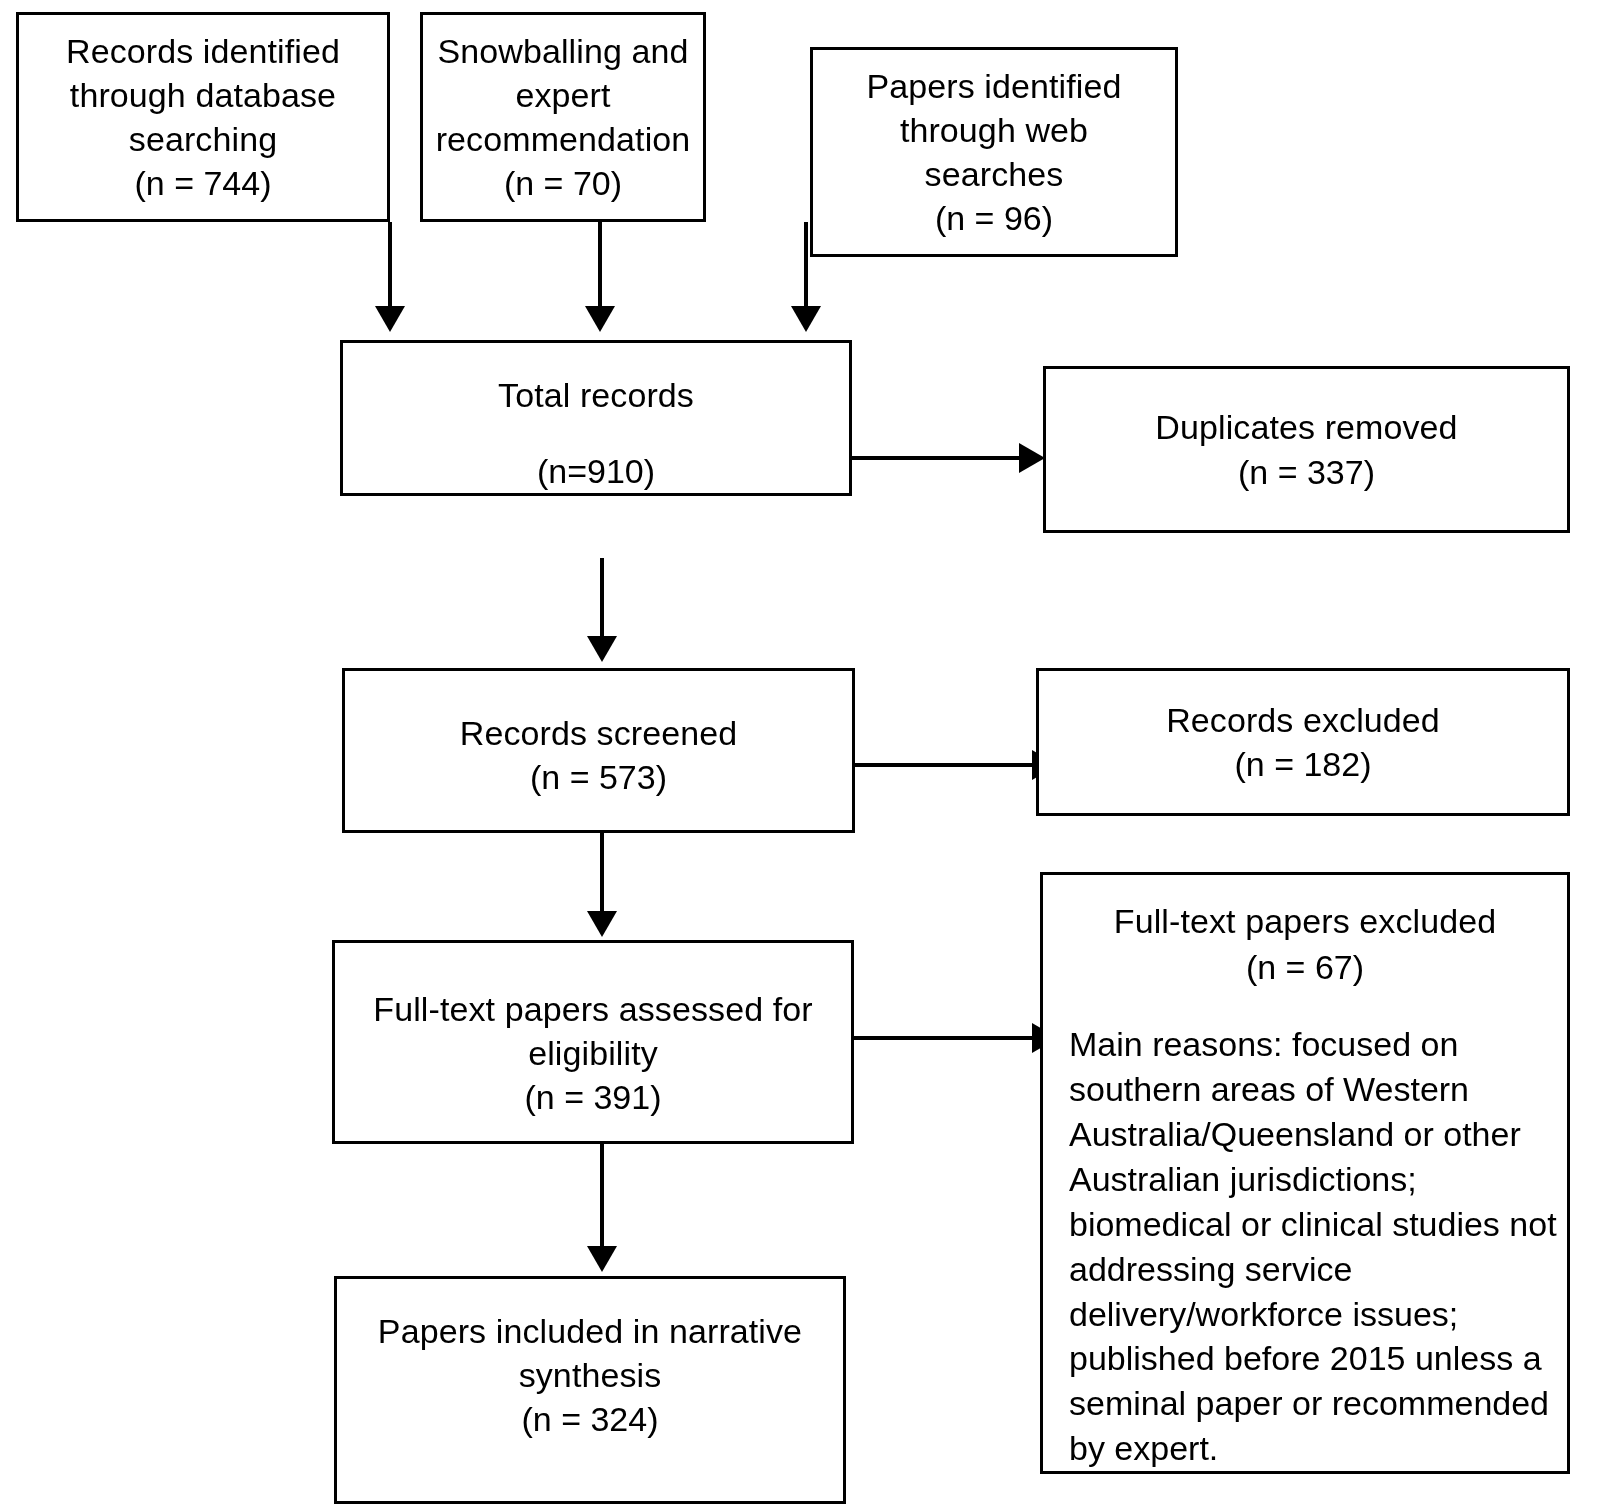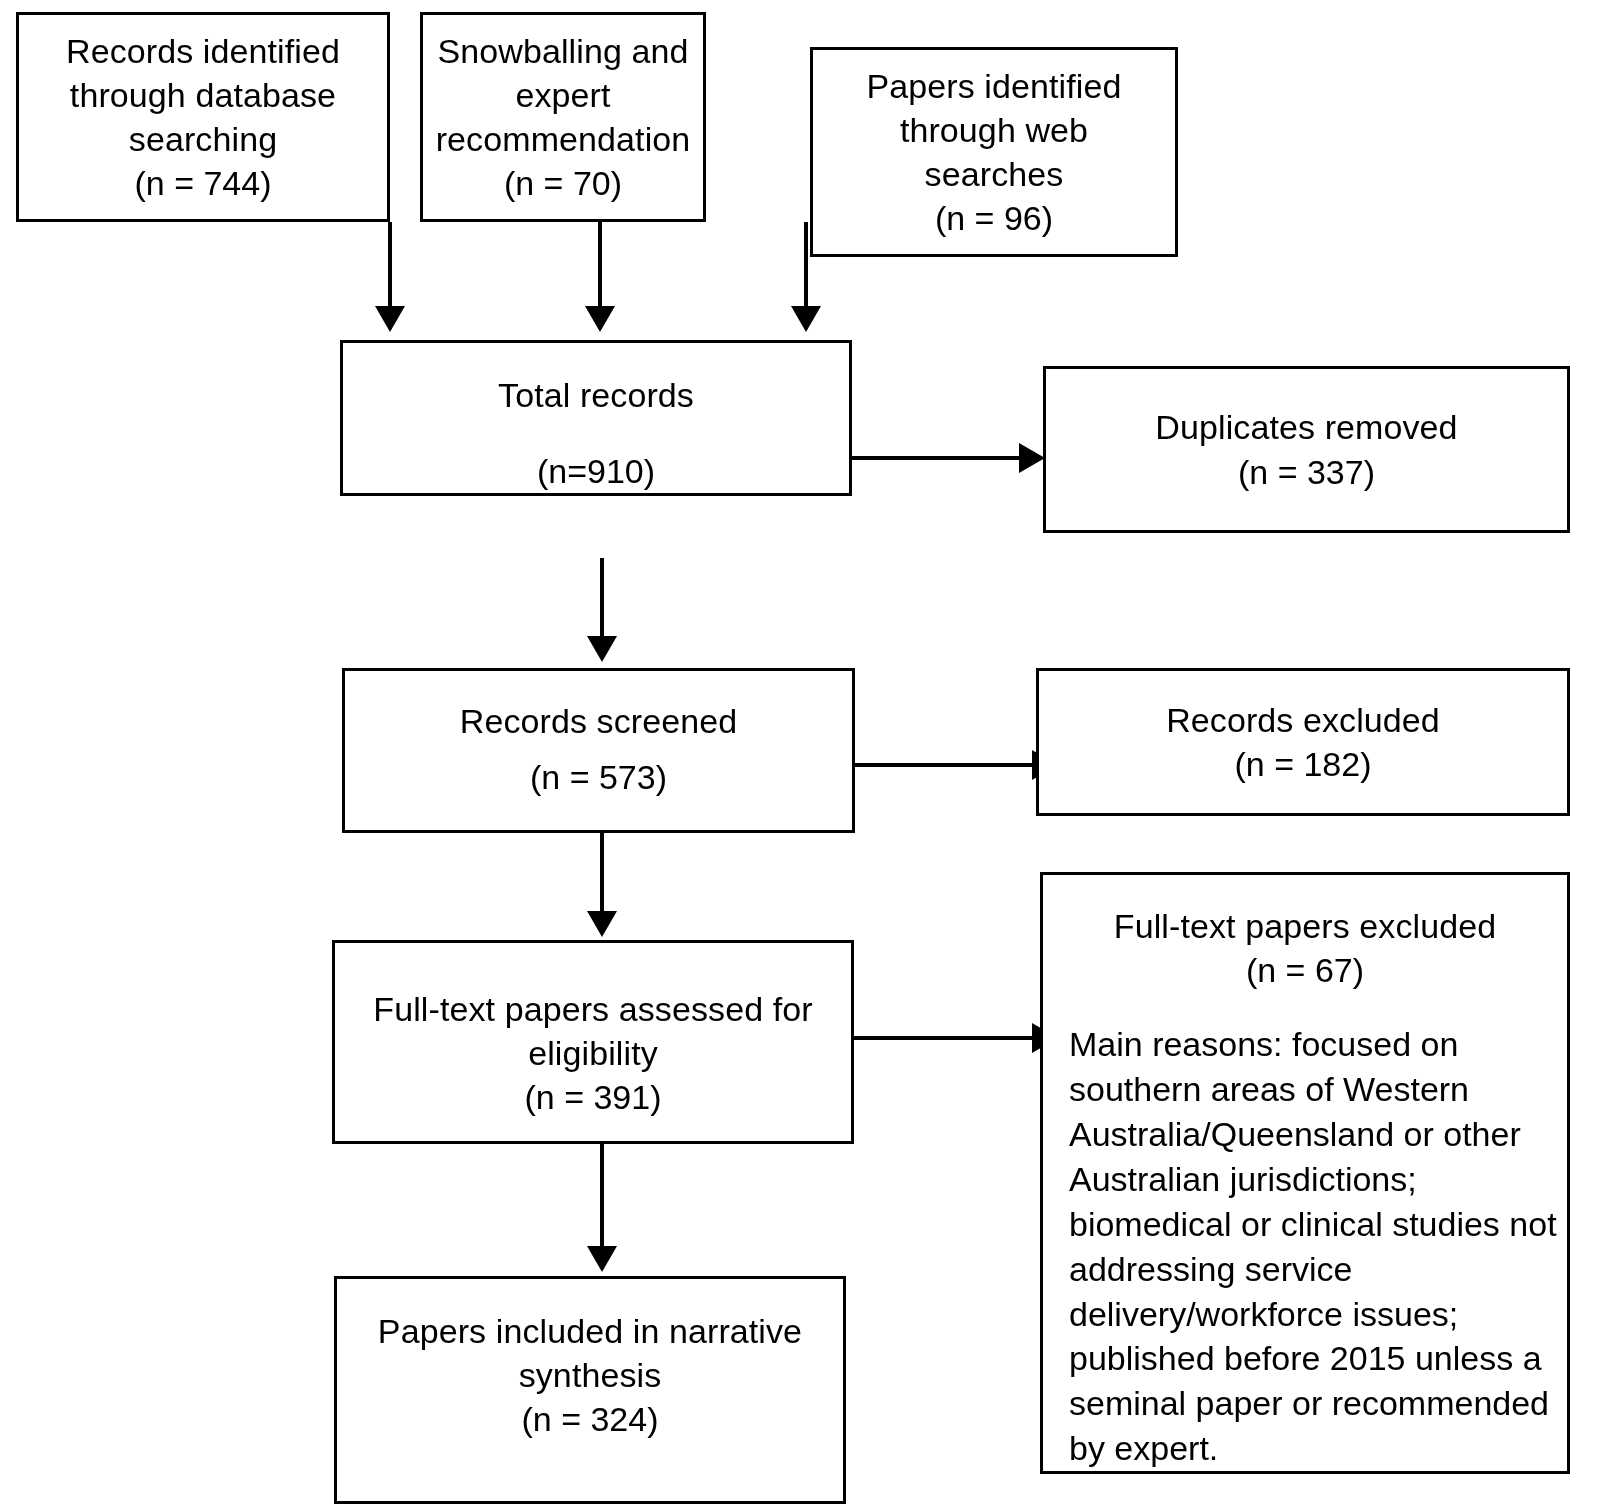--- a/index.html
+++ b/index.html
@@ -23,21 +23,21 @@
     background: #ffffff;
     display: flex;
     flex-direction: column;
     align-items: center;
     text-align: center;
   }
   .node-center {
     justify-content: center;
   }
   .node-top {
-    justify-content: flex-end;
+    justify-content: space-between;
   }
   .node-text {
     font-size: 34px;
     line-height: 1.30;
     letter-spacing: 0.1px;
     white-space: pre-line;
   }
   .node-count {
     font-size: 34px;
     line-height: 1.30;
@@ -124,21 +124,21 @@
   <div class="arrow-right" style="left:1019px; top:443px;"></div>
 
   <div class="node node-center" style="left:1043px; top:366px; width:527px; height:167px;">
     <div class="node-text">Duplicates removed</div>
     <div class="node-count">(n = 337)</div>
   </div>
 
   <div class="vline" style="left:600px; top:558px; height:80px;"></div>
   <div class="arrow-down" style="left:587px; top:636px;"></div>
 
-  <div class="node" style="left:342px; top:668px; width:513px; height:165px; justify-content:flex-start; padding-top:28px;gap:12px;">
+  <div class="node" style="left:342px; top:668px; width:513px; height:165px; justify-content:flex-start; padding-top:40px;">
     <div class="node-text">Records screened</div>
     <div class="node-count">(n = 573)</div>
   </div>
 
   <div class="hline" style="left:855px; top:763px; width:182px;"></div>
   <div class="arrow-right" style="left:1032px; top:750px;"></div>
 
   <div class="node node-center" style="left:1036px; top:668px; width:534px; height:148px;">
     <div class="node-text">Records excluded</div>
     <div class="node-count">(n = 182)</div>

